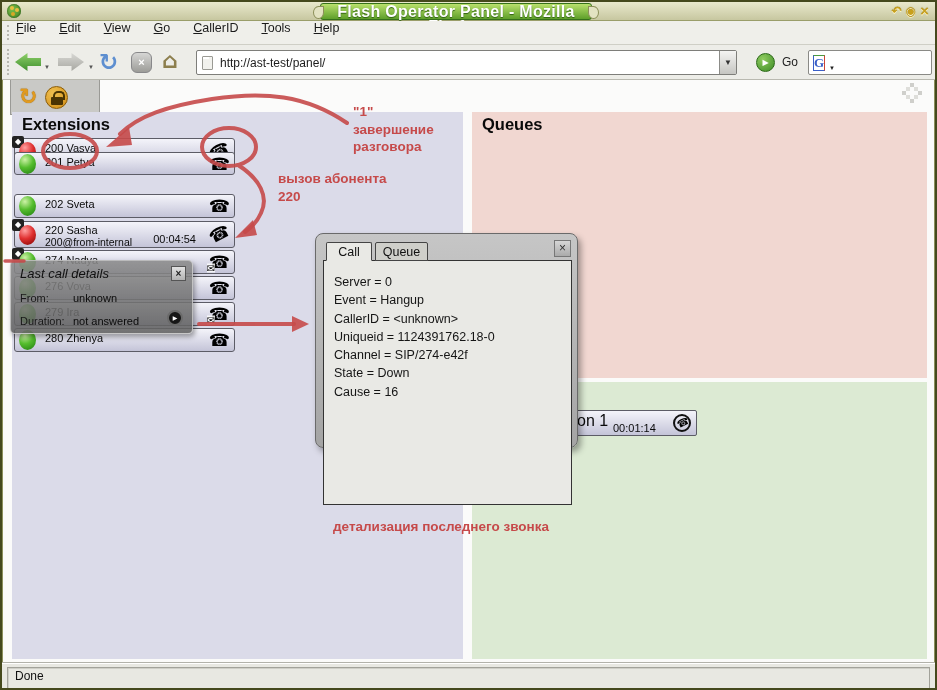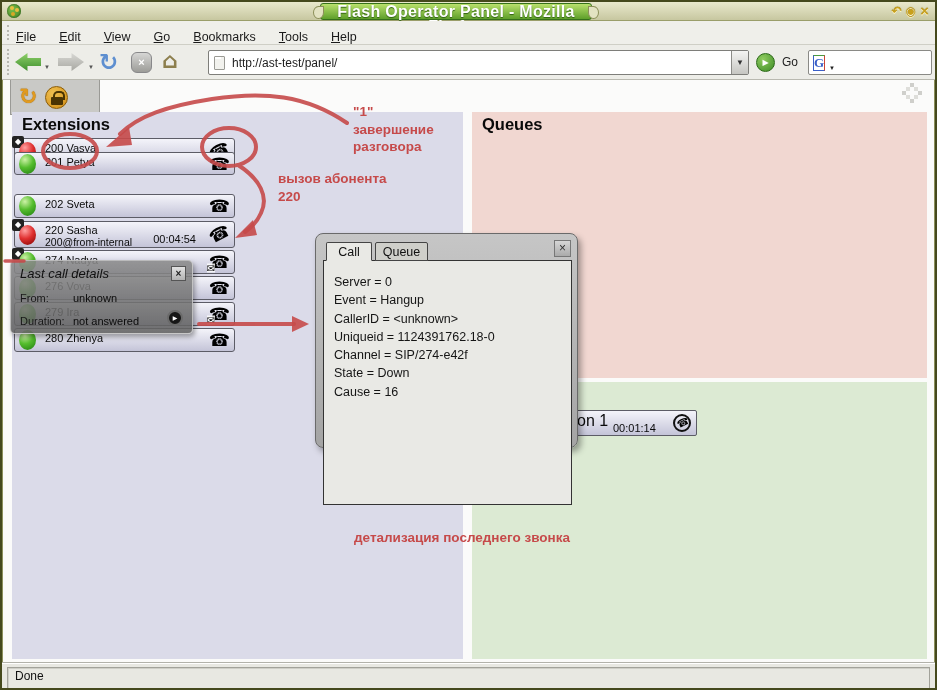--- a/index.html
+++ b/index.html
@@ -22,41 +22,41 @@
   .ribbon::before,.ribbon::after{content:"";position:absolute;top:2px;width:9px;height:11px;
     background:#e3e3c2;border:1px solid #8b8f58;border-radius:50% 0 50% 50%;}
   .ribbon::before{left:-8px;}
   .ribbon::after{right:-8px;border-radius:0 50% 50% 50%;}
   .win-btn{position:absolute;top:2px;width:13px;height:14px;color:#c8a01c;
     font:bold 12px/14px "DejaVu Sans",sans-serif;text-align:center;
     text-shadow:0 1px 0 #fff8d0,0 0 1px #6e5c08;cursor:default;}
 
   
   .menubar{position:absolute;left:0;top:19px;right:0;height:24px;background:#efefea;
-    border-bottom:1px solid #cfcfc6;display:flex;align-items:flex-end;padding-left:14px;gap:23px;}
+    border-bottom:1px solid #cfcfc6;display:flex;align-items:flex-start;padding-left:14px;gap:23px;}
   .menubar .grip,.navbar .grip{position:absolute;left:5px;top:4px;bottom:4px;width:3px;
     border-left:2px dotted #b8b8b0;}
   .menu-item{display:inline-block;font-size:12.5px;color:#1a1a1a;cursor:default;}
   .menu-item::first-letter{text-decoration:underline;}
 
   
   .navbar{position:absolute;left:0;top:43px;right:0;height:35px;background:#ededе8;
     background-color:#ededе8;background:#ededE8;border-bottom:1px solid #b9b9b0;}
   .nav-arrow{position:absolute;top:50%;transform:translateY(-50%);width:26px;height:18px;
     clip-path:polygon(0 50%,48% 0,48% 28%,100% 28%,100% 72%,48% 72%,48% 100%);}
   .back{left:13px;background:linear-gradient(#8fd06a,#3f8f2e);}
   .fwd{left:56px;background:linear-gradient(#d8d8d4,#a8a8a2);transform:translateY(-50%) scaleX(-1);}
   .caret{position:absolute;top:56%;font-size:6px;color:#555;}
   .caret.c1{left:42px;} .caret.c2{left:86px;}
   .reload-btn{position:absolute;left:97px;top:3px;font:bold 23px/28px "DejaVu Sans",sans-serif;color:#5e8fd0;}
   .stop-btn{position:absolute;left:129px;top:7px;width:21px;height:21px;border-radius:6px;
     background:linear-gradient(#d6d6d4,#9c9c98);border:1px solid #88888a;color:#fff;
     font:bold 11px/19px "Liberation Sans",sans-serif;text-align:center;}
   .home-btn{position:absolute;left:160px;top:2px;font:bold 22px/28px "DejaVu Sans",sans-serif;color:#8d7f4e;}
-  .url-box{position:absolute;left:206px;top:5px;width:541px;height:25px;background:#fff;
+  .url-box{position:absolute;left:194px;top:5px;width:541px;height:25px;background:#fff;
     border:1px solid #7e7e7a;border-radius:2px;display:flex;align-items:center;}
   .doc-icon{width:11px;height:14px;margin:0 5px 0 5px;background:#fff;border:1px solid #9a9a94;
     border-radius:1px;box-shadow:inset -3px -10px 0 #f2f2ee;}
   .url-text{flex:1;border:0;outline:0;font-size:12px;color:#1c1c1c;background:transparent;
     font-family:"Liberation Sans",sans-serif;}
   .url-drop{width:17px;height:23px;border-left:1px solid #8c8c88;
     background:linear-gradient(#f4f4f2,#c6c6c2);font-size:8px;color:#333;
     display:flex;align-items:center;justify-content:center;}
   .go-circle{position:absolute;left:754px;top:8px;width:19px;height:19px;border-radius:50%;
     background:radial-gradient(circle at 35% 30%,#90cc60,#3d8c26);border:1px solid #2c6b18;
@@ -174,21 +174,21 @@
     <span class="win-btn" style="right:18px;">◉</span>
     <span class="win-btn" style="right:4px;">×</span>
   </div>
 
   <div class="menubar">
     <span class="grip"></span>
     <span class="menu-item">File</span>
     <span class="menu-item">Edit</span>
     <span class="menu-item">View</span>
     <span class="menu-item">Go</span>
-    <span class="menu-item">Bookmarks</span>
+    <span class="menu-item">CallerID</span>
     <span class="menu-item">Tools</span>
     <span class="menu-item">Help</span>
   </div>
 
   <div class="navbar">
     <span class="grip"></span>
     <span class="nav-arrow back"></span>
     <span class="caret c1">▼</span>
     <span class="nav-arrow fwd"></span>
     <span class="caret c2">▼</span>
@@ -324,19 +324,19 @@
   </svg>
   <div class="ann-text" style="left:351px;top:101px;">
     <div>"1"</div>
     <div>завершение</div>
     <div>разговора</div>
   </div>
   <div class="ann-text" style="left:276px;top:168px;">
     <div>вызов абонента</div>
     <div>220</div>
   </div>
-  <div class="ann-text" style="left:331px;top:527px;margin-left:21px;">детализация последнего звонка</div>
+  <div class="ann-text" style="left:331px;top:516px;">детализация последнего звонка</div>
 
   <div class="statusbar">
     <div class="status-field">Done</div>
   </div>
 
 </div>
 
 </body></html>

